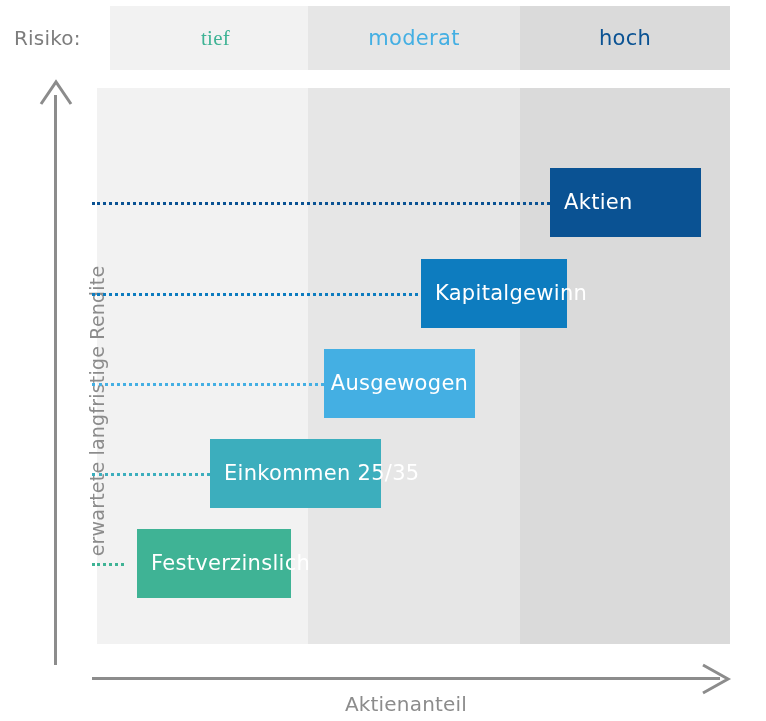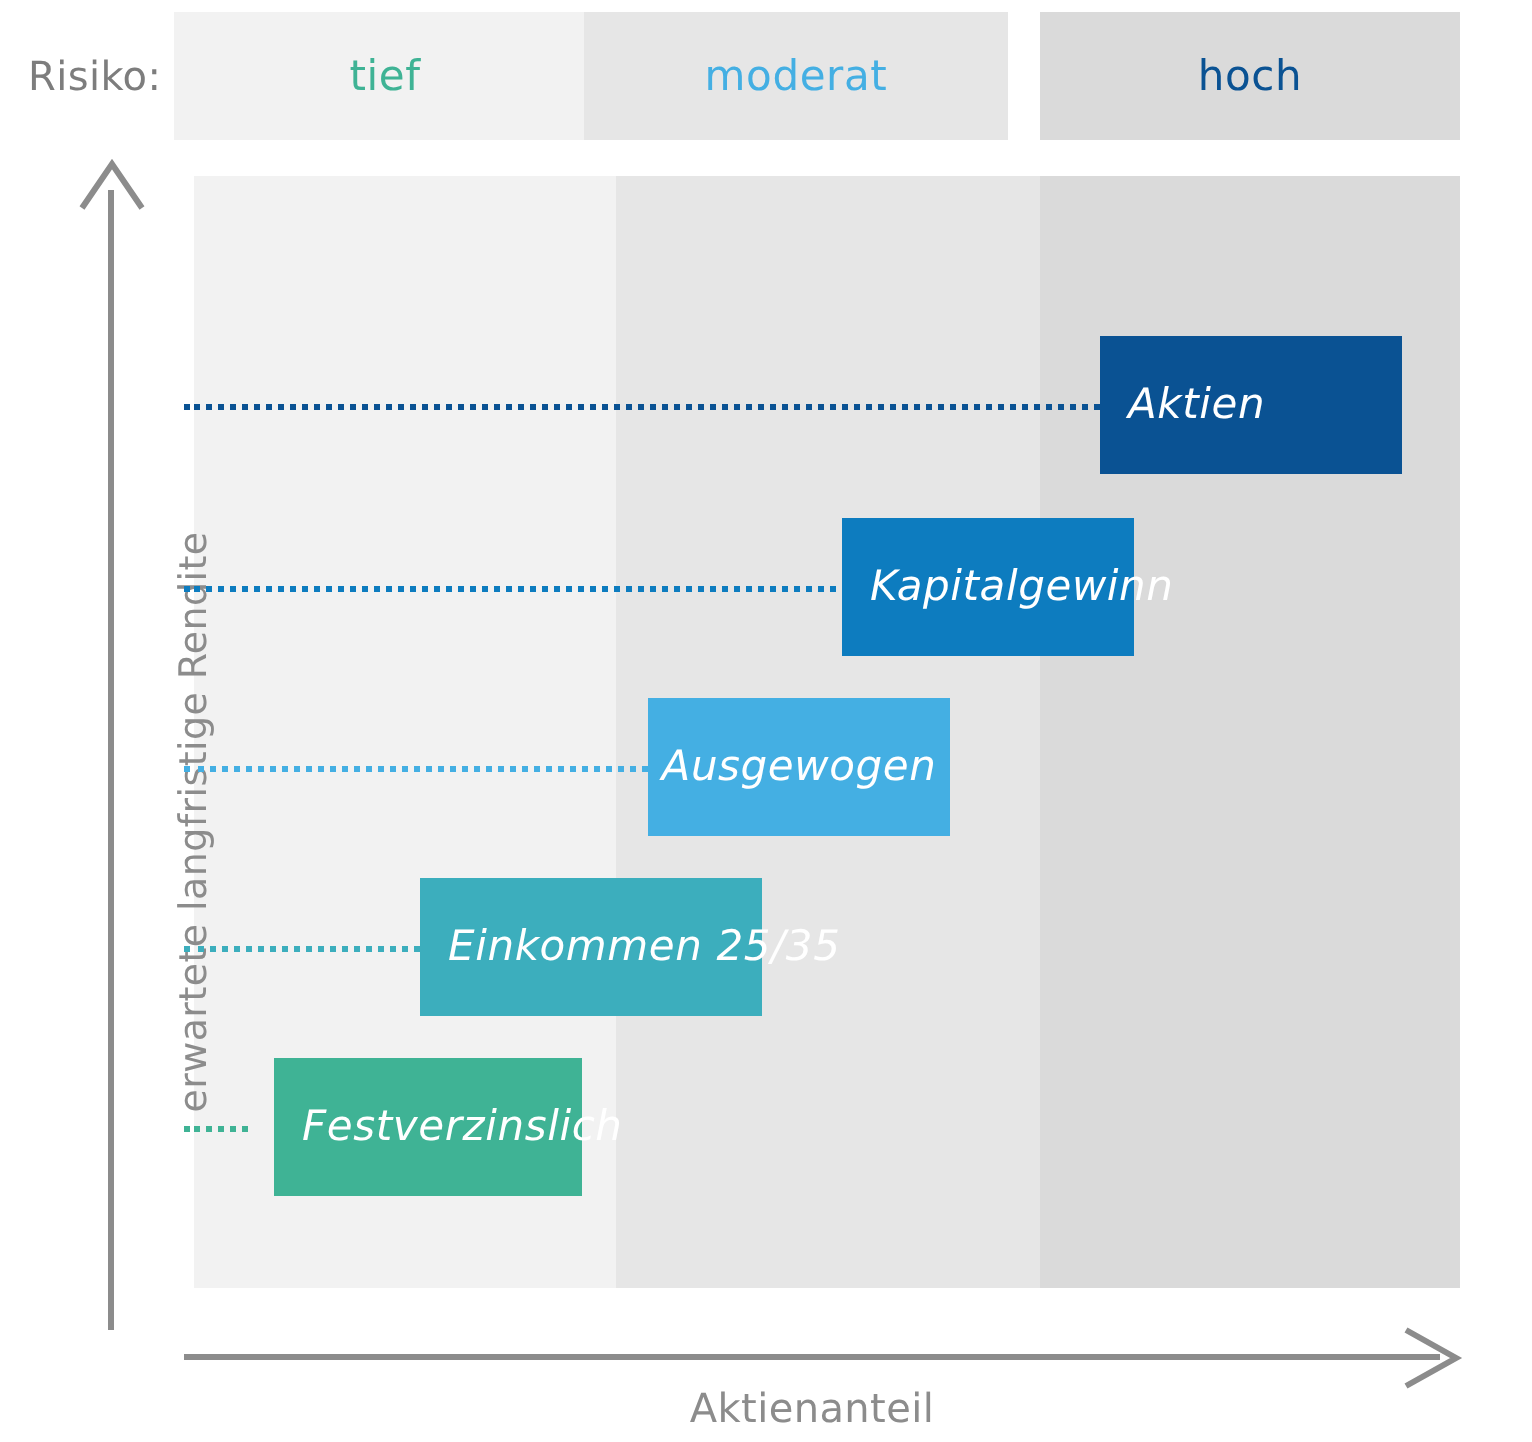--- a/index.html
+++ b/index.html
@@ -29,22 +29,22 @@
   .risk-header-cell {
     position: absolute;
     top: 6px;
     height: 64px;
     display: flex;
     align-items: center;
     justify-content: center;
     font-size: 21px;
     letter-spacing: 0.3px;
   }
-  #risk-header-cell-0 { left: 87px;  width: 211px; background: #f2f2f2; }
-  #risk-header-cell-1 { left: 292px; width: 212px; background: #e6e6e6; }
+  #risk-header-cell-0 { left: 110px;  width: 211px; background: #f2f2f2; font-family: Liberation Serif, serif; }
+  #risk-header-cell-1 { left: 308px; width: 212px; background: #e6e6e6; }
   #risk-header-cell-2 { left: 520px; width: 210px; background: #dadada; }
 
   
   .plot-band {
     position: absolute;
     top: 88px;
     height: 556px;
   }
   #plot-band-0 { left: 97px;  width: 211px; background: #f2f2f2; }
   #plot-band-1 { left: 308px; width: 212px; background: #e6e6e6; }
@@ -111,21 +111,20 @@
     height: 0px;
     border-top: 3px dotted #888;
   }
   .series-box {
     position: absolute;
     height: 69px;
     display: flex;
     align-items: center;
     box-sizing: border-box;
     padding: 0 14px;
-    font-style: italic;
   }
   .series-box-label {
     color: #ffffff;
     font-size: 21px;
     letter-spacing: 0.3px;
     white-space: nowrap;
   }
 </style>
 </head>
 <body>

